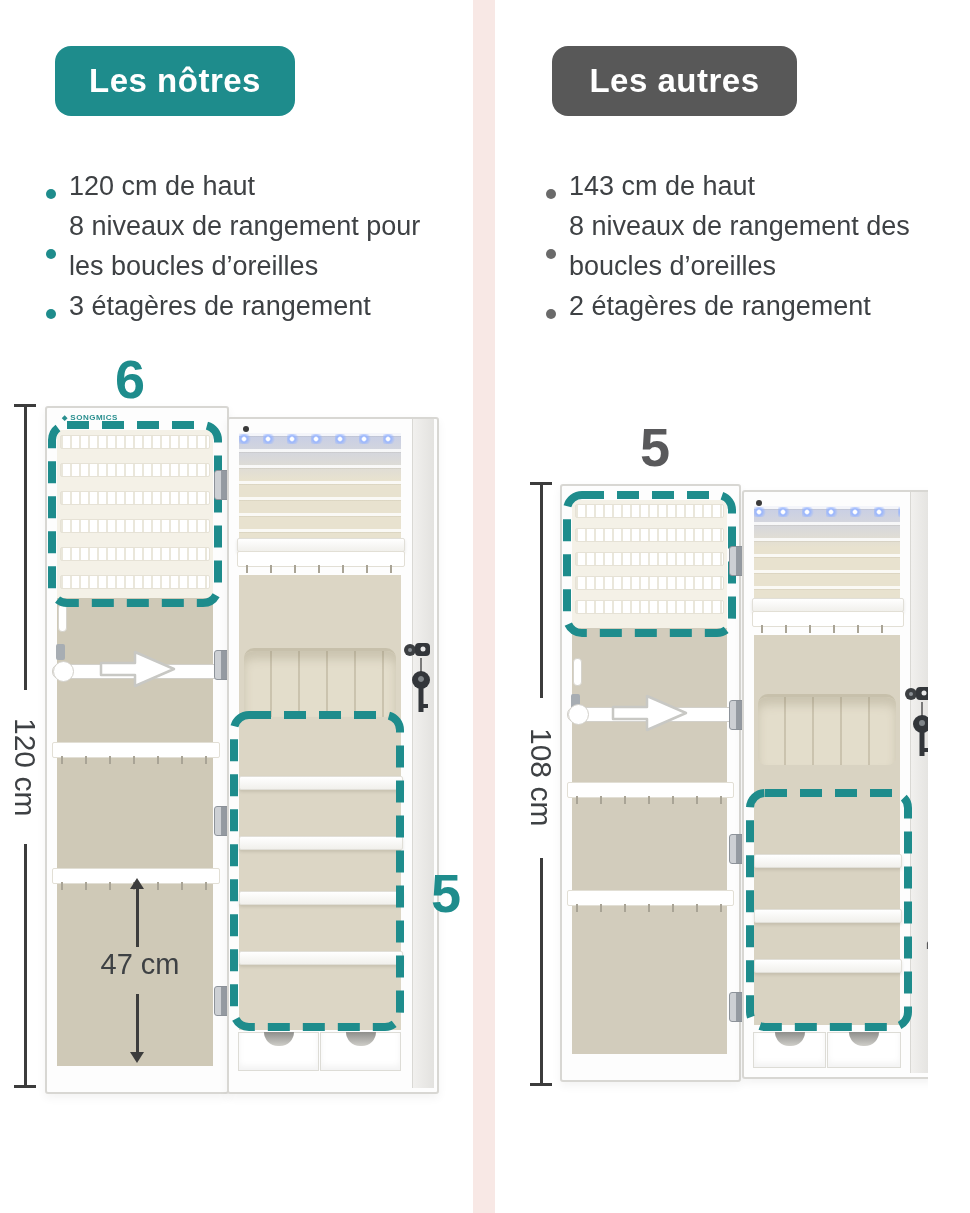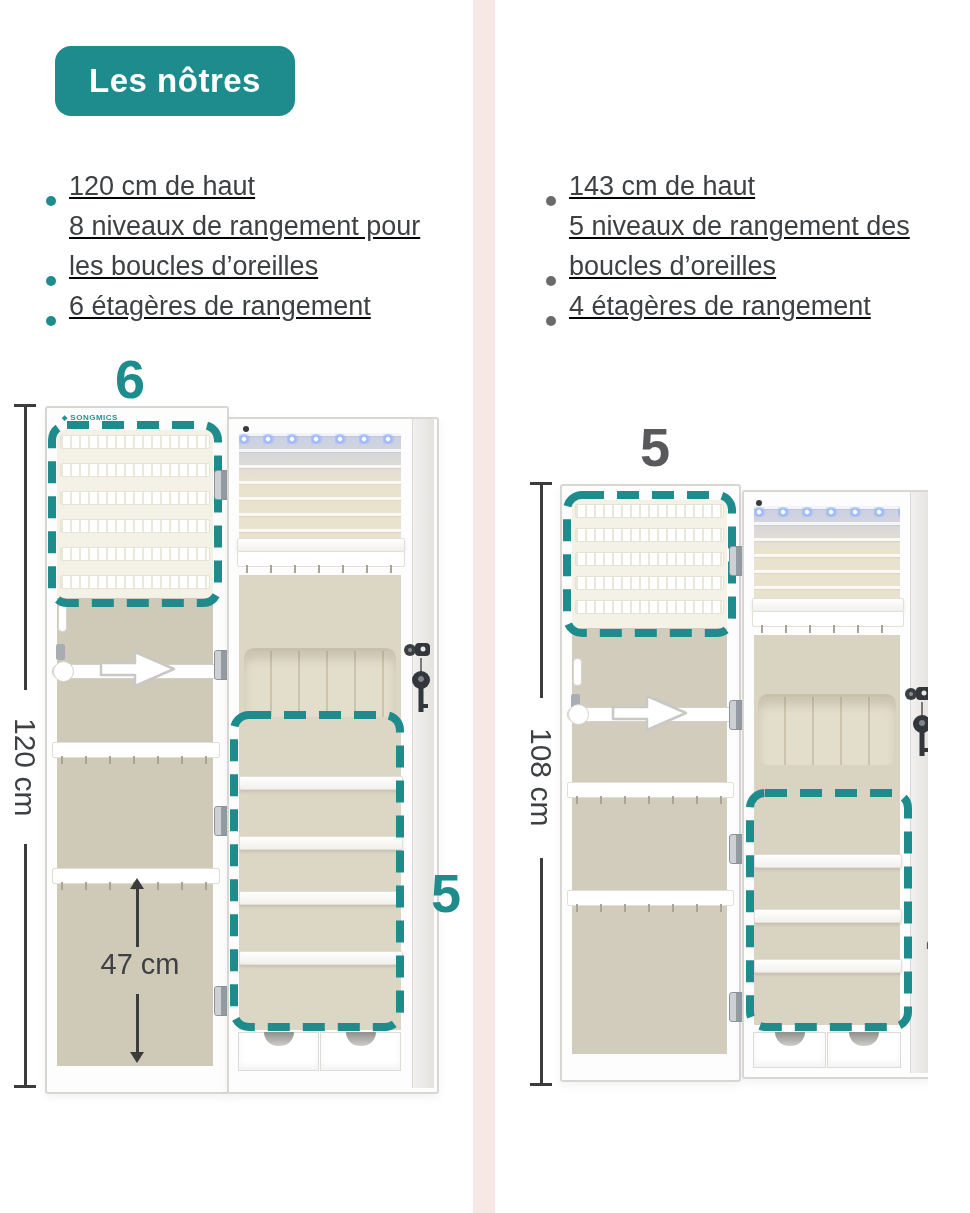--- a/index.html
+++ b/index.html
@@ -4,21 +4,21 @@
 <style>
   html,body{margin:0;padding:0;background:#fff;}
   .canvas{position:relative;width:928px;height:1213px;background:#fff;overflow:hidden;
           font-family:"Liberation Sans",sans-serif;}
   .divider{position:absolute;left:473px;top:0;width:22px;height:1213px;background:#f8e8e5;}
   .badge{position:absolute;height:70px;border-radius:16px;display:flex;align-items:center;
          justify-content:center;color:#fff;font-size:33px;font-weight:bold;letter-spacing:.5px;}
   .badge.teal{background:#1e8c8c;}
   .badge.gray{background:#585858;}
   .bullets{position:absolute;}
-  .bullet{display:flex;align-items:flex-end;text-decoration:underline;}
+  .bullet{display:flex;align-items:center;}
   .bullet .dot{flex:0 0 auto;width:10px;height:10px;border-radius:50%;margin:15px 13px 0 0;}
   .dot.teal{background:#1e8c8c;} .dot.gray{background:#6a6a6a;}
   .bullet .btxt{font-size:27px;line-height:40px;color:#3e4144;max-width:374px;}
   .bignum{position:absolute;font-weight:bold;line-height:1;}
   .bignum.teal{color:#1e8c8c;} .bignum.gray{color:#59595b;}
   .panel{position:absolute;background:#fdfdfd;border:2px solid #d8d7d3;border-radius:3px;
          box-shadow:0 4px 10px rgba(0,0,0,.05);}
   .depth{position:absolute;background:linear-gradient(90deg,#f1f0ee,#e3e2df);border-left:1px solid #d9d8d4;}
   .beige{position:absolute;}
   .earpanel{position:absolute;background:#f4f1e7;}
@@ -75,21 +75,21 @@
     <div class="bullet">
       <span class="dot teal"></span>
       <div class="btxt">120 cm de haut</div>
     </div>
     <div class="bullet">
       <span class="dot teal"></span>
       <div class="btxt">8 niveaux de rangement pour les boucles d’oreilles</div>
     </div>
     <div class="bullet">
       <span class="dot teal"></span>
-      <div class="btxt">6 étagères de rangement</div>
+      <div class="btxt">3 étagères de rangement</div>
     </div>
   </div>
 
   <div class="bignum teal" style="left:115px;top:352px;font-size:54px;">6</div>
 
   <div class="dimcap" style="left:14px;top:404px;"></div>
   <div class="dimseg" style="left:24px;top:407px;height:283px;"></div>
   <div class="dimlabel" style="left:2px;top:692px;width:46px;height:150px;">120 cm</div>
   <div class="dimseg" style="left:24px;top:844px;height:241px;"></div>
   <div class="dimcap" style="left:14px;top:1085px;"></div>
@@ -164,33 +164,36 @@
     <circle cx="21" cy="11" r="2.5" fill="#e8e8e8"></circle>
     <line x1="19" y1="20" x2="19" y2="34" stroke="#555" stroke-width="1.5"></line>
     <circle cx="19" cy="42" r="9" fill="#33363a"></circle>
       <circle cx="19" cy="41" r="3" fill="#808archive"></circle>
     <circle cx="19" cy="41" r="3" fill="#808589"></circle>
     <rect x="16.5" y="50" width="5" height="24" fill="#33363a"></rect>
     <rect x="21" y="66" width="5" height="4" fill="#33363a"></rect>
   </svg>
   <div class="bignum teal" style="left:431px;top:866px;font-size:54px;">5</div>
 
+  <div class="badge gray" style="left:552px;top:46px;width:245px;">
+    <span>Les autres</span>
+  </div>
 
   <div class="bullets" style="left:546px;top:166px;">
     <div class="bullet">
       <span class="dot gray"></span>
       <div class="btxt">143 cm de haut</div>
     </div>
     <div class="bullet">
       <span class="dot gray"></span>
-      <div class="btxt">5 niveaux de rangement des boucles d’oreilles</div>
+      <div class="btxt">8 niveaux de rangement des boucles d’oreilles</div>
     </div>
     <div class="bullet">
       <span class="dot gray"></span>
-      <div class="btxt">4 étagères de rangement</div>
+      <div class="btxt">2 étagères de rangement</div>
     </div>
   </div>
 
   <div class="bignum gray" style="left:640px;top:420px;font-size:54px;">5</div>
 
   <div class="dimcap" style="left:530px;top:482px;"></div>
   <div class="dimseg" style="left:540px;top:485px;height:213px;"></div>
   <div class="dimlabel" style="left:518px;top:700px;width:46px;height:154px;">108 cm</div>
   <div class="dimseg" style="left:540px;top:858px;height:225px;"></div>
   <div class="dimcap" style="left:530px;top:1083px;"></div>

